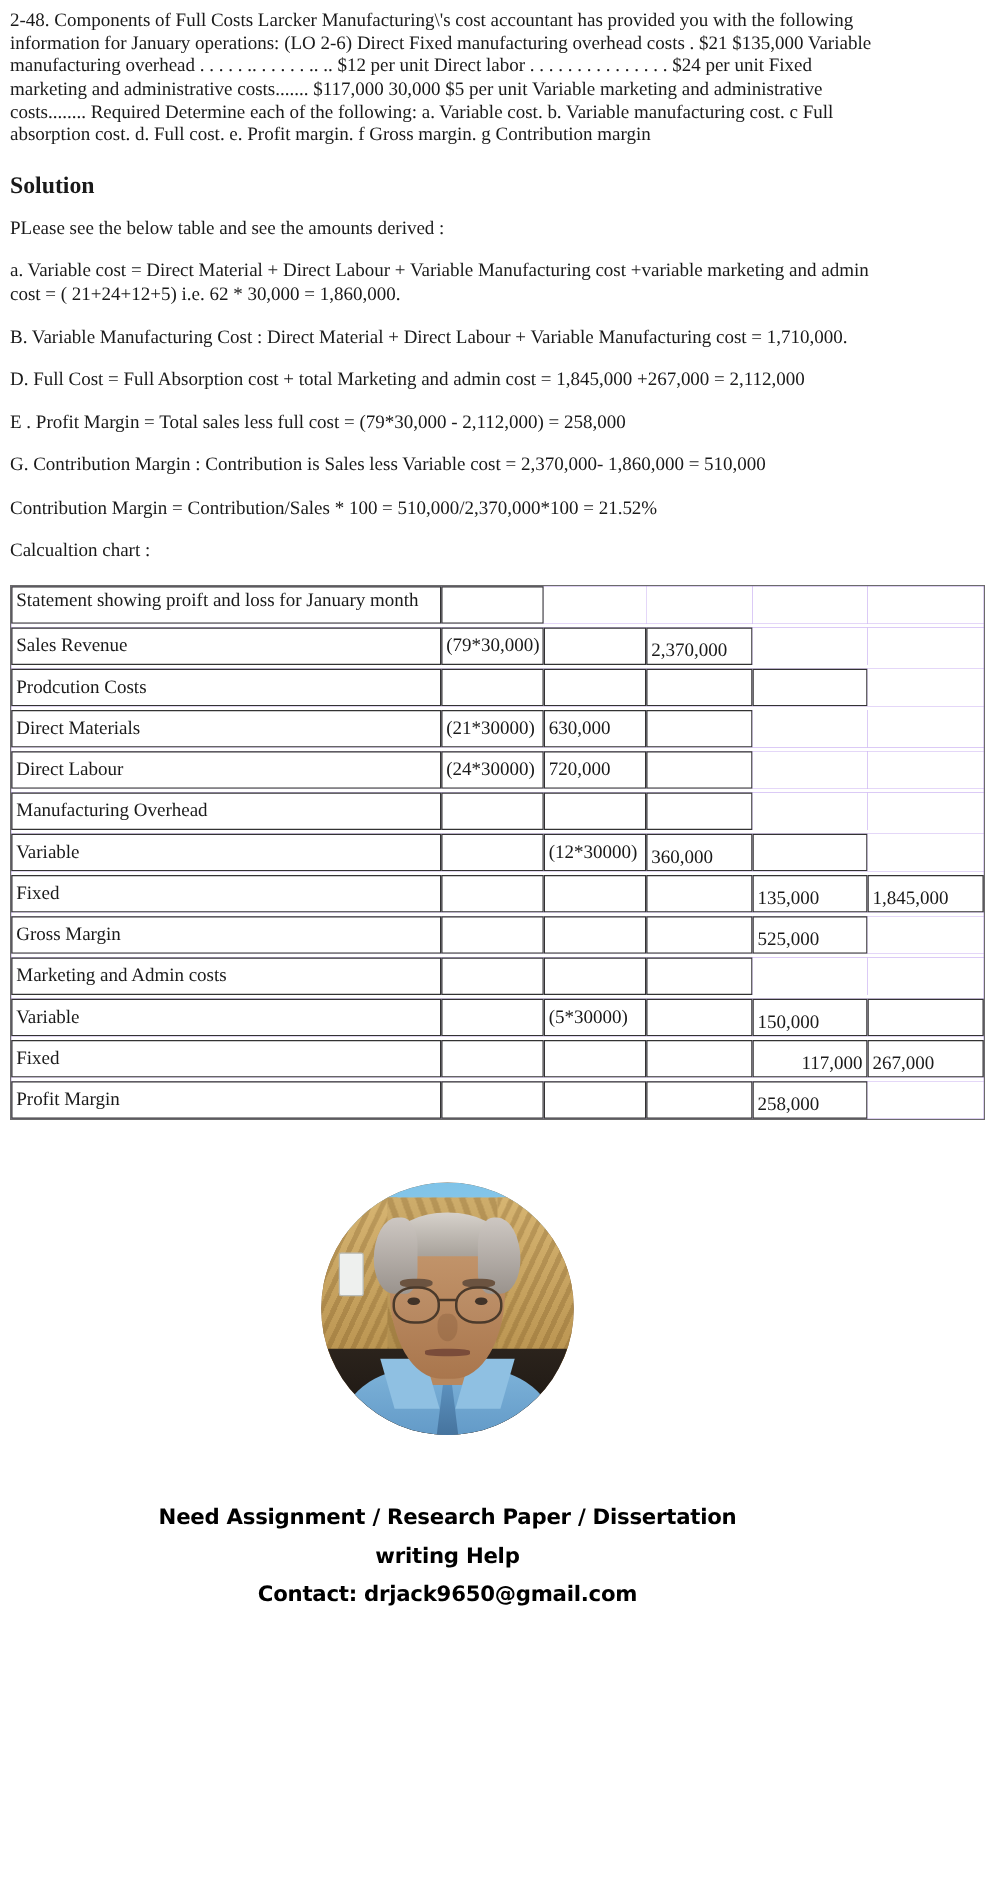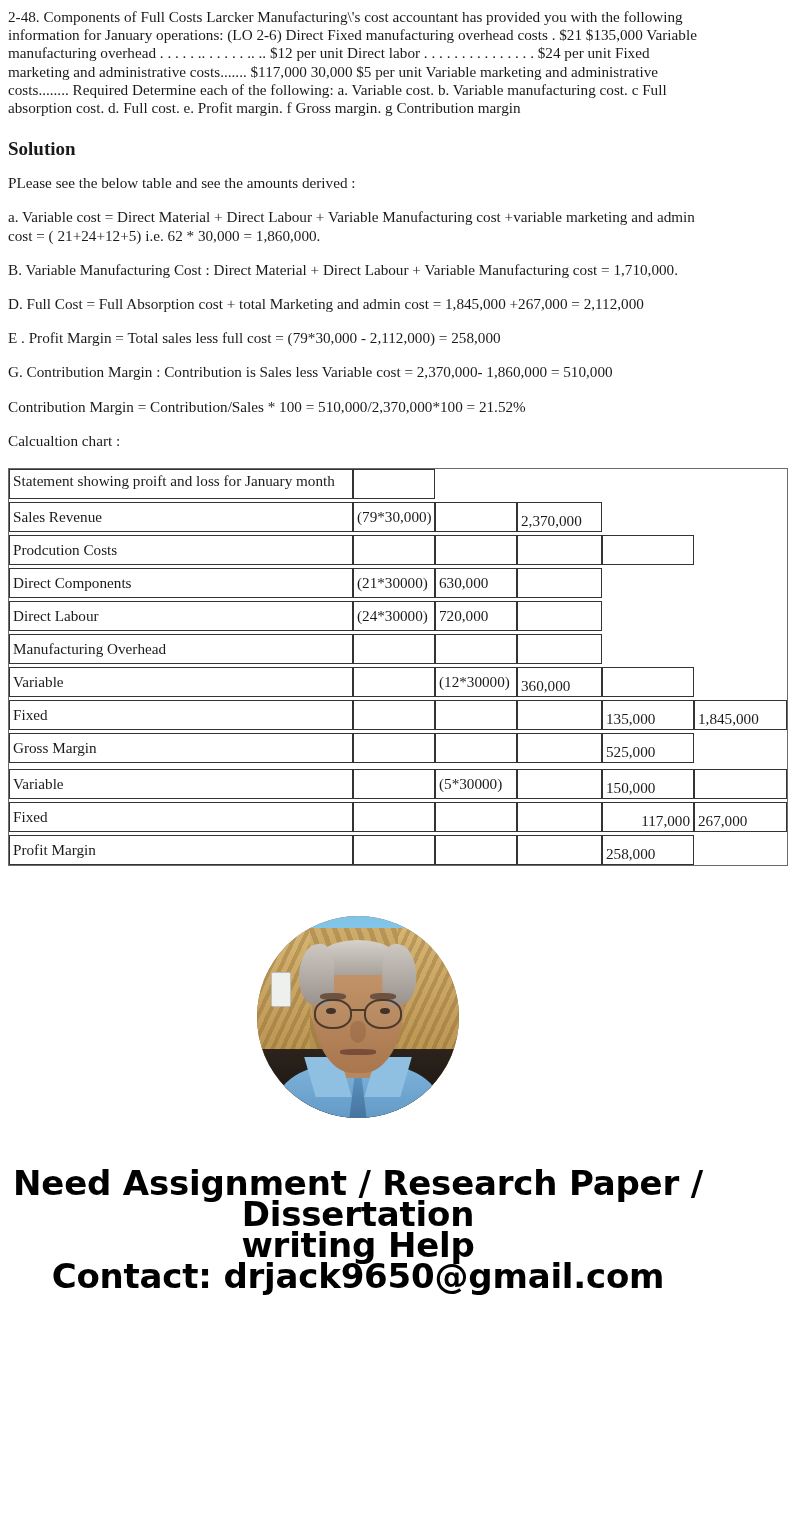--- a/index.html
+++ b/index.html
@@ -255,21 +255,21 @@
     width: 18%; height: 2.6%;
     background: #7a4c3a;
     border-radius: 40%;
   }
 
   
   .promo {
     text-align: center;
     font-family: "DejaVu Sans", "Liberation Sans", sans-serif;
     font-weight: bold;
-    font-size: 34px;
+    font-size: 17px;
     line-height: 31px;
     color: #000;
     margin-top: 46px;
     letter-spacing: -0.2px;
     padding-bottom: 26px;
   }
   .promo .l1 { display: block; }
   .promo .l2 { display: block; }
   .promo .l3 { display: block; }
 </style>
@@ -329,21 +329,21 @@
             <td class="box mid"></td>
             <td class="box mid"></td>
             <td class="box"></td>
             <td class="box"></td>
             <td class="nobox"></td>
           </tr>
           <tr class="spacer">
             <td colspan="6"></td>
           </tr>
           <tr>
-            <td class="box mid wrap">Direct Components</td>
+            <td class="box mid wrap">Direct Materials</td>
             <td class="box mid">(21*30000)</td>
             <td class="box mid">630,000</td>
             <td class="box"></td>
             <td class="nobox"></td>
             <td class="nobox"></td>
           </tr>
           <tr class="spacer">
             <td colspan="6"></td>
           </tr>
           <tr>
@@ -393,20 +393,28 @@
           <tr>
             <td class="box mid wrap">Gross Margin</td>
             <td class="box mid"></td>
             <td class="box mid"></td>
             <td class="box"></td>
             <td class="box">525,000</td>
             <td class="nobox"></td>
           </tr>
           <tr class="spacer">
             <td colspan="6"></td>
+          </tr>
+          <tr>
+            <td class="box mid wrap">Marketing and Admin costs</td>
+            <td class="box mid"></td>
+            <td class="box mid"></td>
+            <td class="box"></td>
+            <td class="nobox"></td>
+            <td class="nobox"></td>
           </tr>
           <tr class="spacer">
             <td colspan="6"></td>
           </tr>
           <tr>
             <td class="box mid wrap">Variable</td>
             <td class="box mid"></td>
             <td class="box mid">(5*30000)</td>
             <td class="box"></td>
             <td class="box">150,000</td>

